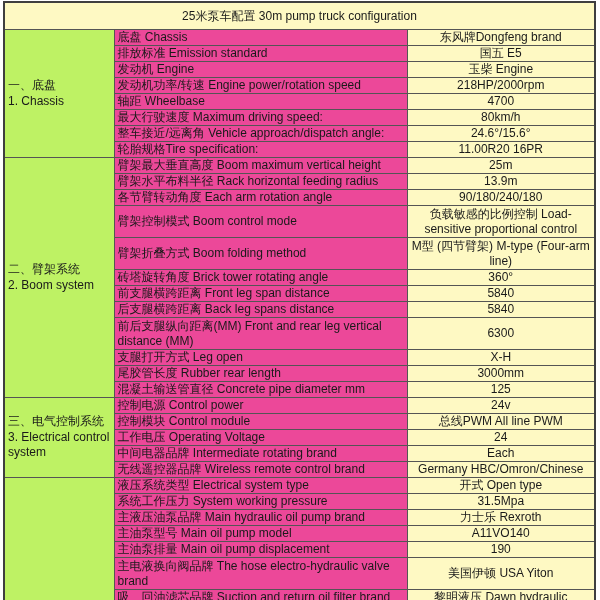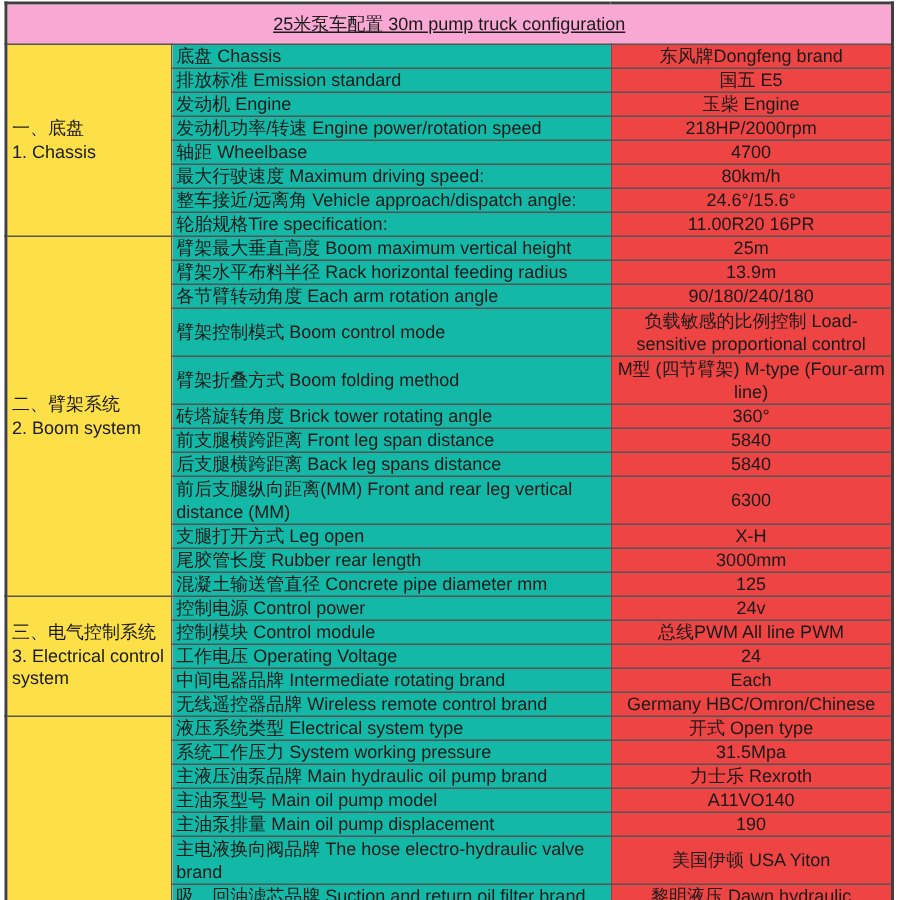--- a/index.html
+++ b/index.html
@@ -28,54 +28,54 @@
   .header-cell {
     height: 26px;
     text-align: center;
     vertical-align: middle;
     font-weight: normal;
     font-size: 12.5px;
     color: #000000;
     border: 1px solid #3f3f3f;
   }
   .section-cell {
-    background: #fde047;
+    background: #bef264;
     vertical-align: middle;
     text-align: left;
     padding-left: 4px;
     line-height: 1.3;
     font-size: 12px;
   }
   .param-cell {
     text-align: left;
-    background: #14b8a6;
+    background: #ec4899;
     vertical-align: middle;
     line-height: 1.2;
   }
   .value-cell {
     text-align: center;
-    background: #ef4444;
+    background: #fef9c3;
     vertical-align: middle;
     line-height: 1.2;
   }
   tr.h16 td { height: 15px; }
   tr.h32 td { height: 31px; }
 </style>
 </head>
 <body>
 
 <table class="spec-table">
   <colgroup>
     <col class="c-section">
     <col class="c-param">
     <col class="c-value">
   </colgroup>
   <thead>
     <tr>
-      <th class="header-cell" colspan="3" style="background: #f9a8d4; text-decoration: underline;">25米泵车配置 30m pump truck configuration</th>
+      <th class="header-cell" colspan="3" style="background: #fef9c3;">25米泵车配置 30m pump truck configuration</th>
     </tr>
   </thead>
   <tbody id="spec-body">
       <tr class="h16">
         <td class="section-cell" rowspan="8">
           <div>一、底盘</div>
           <div>1. Chassis</div>
         </td>
         <td class="param-cell">底盘 Chassis</td>
         <td class="value-cell">东风牌Dongfeng brand</td>

